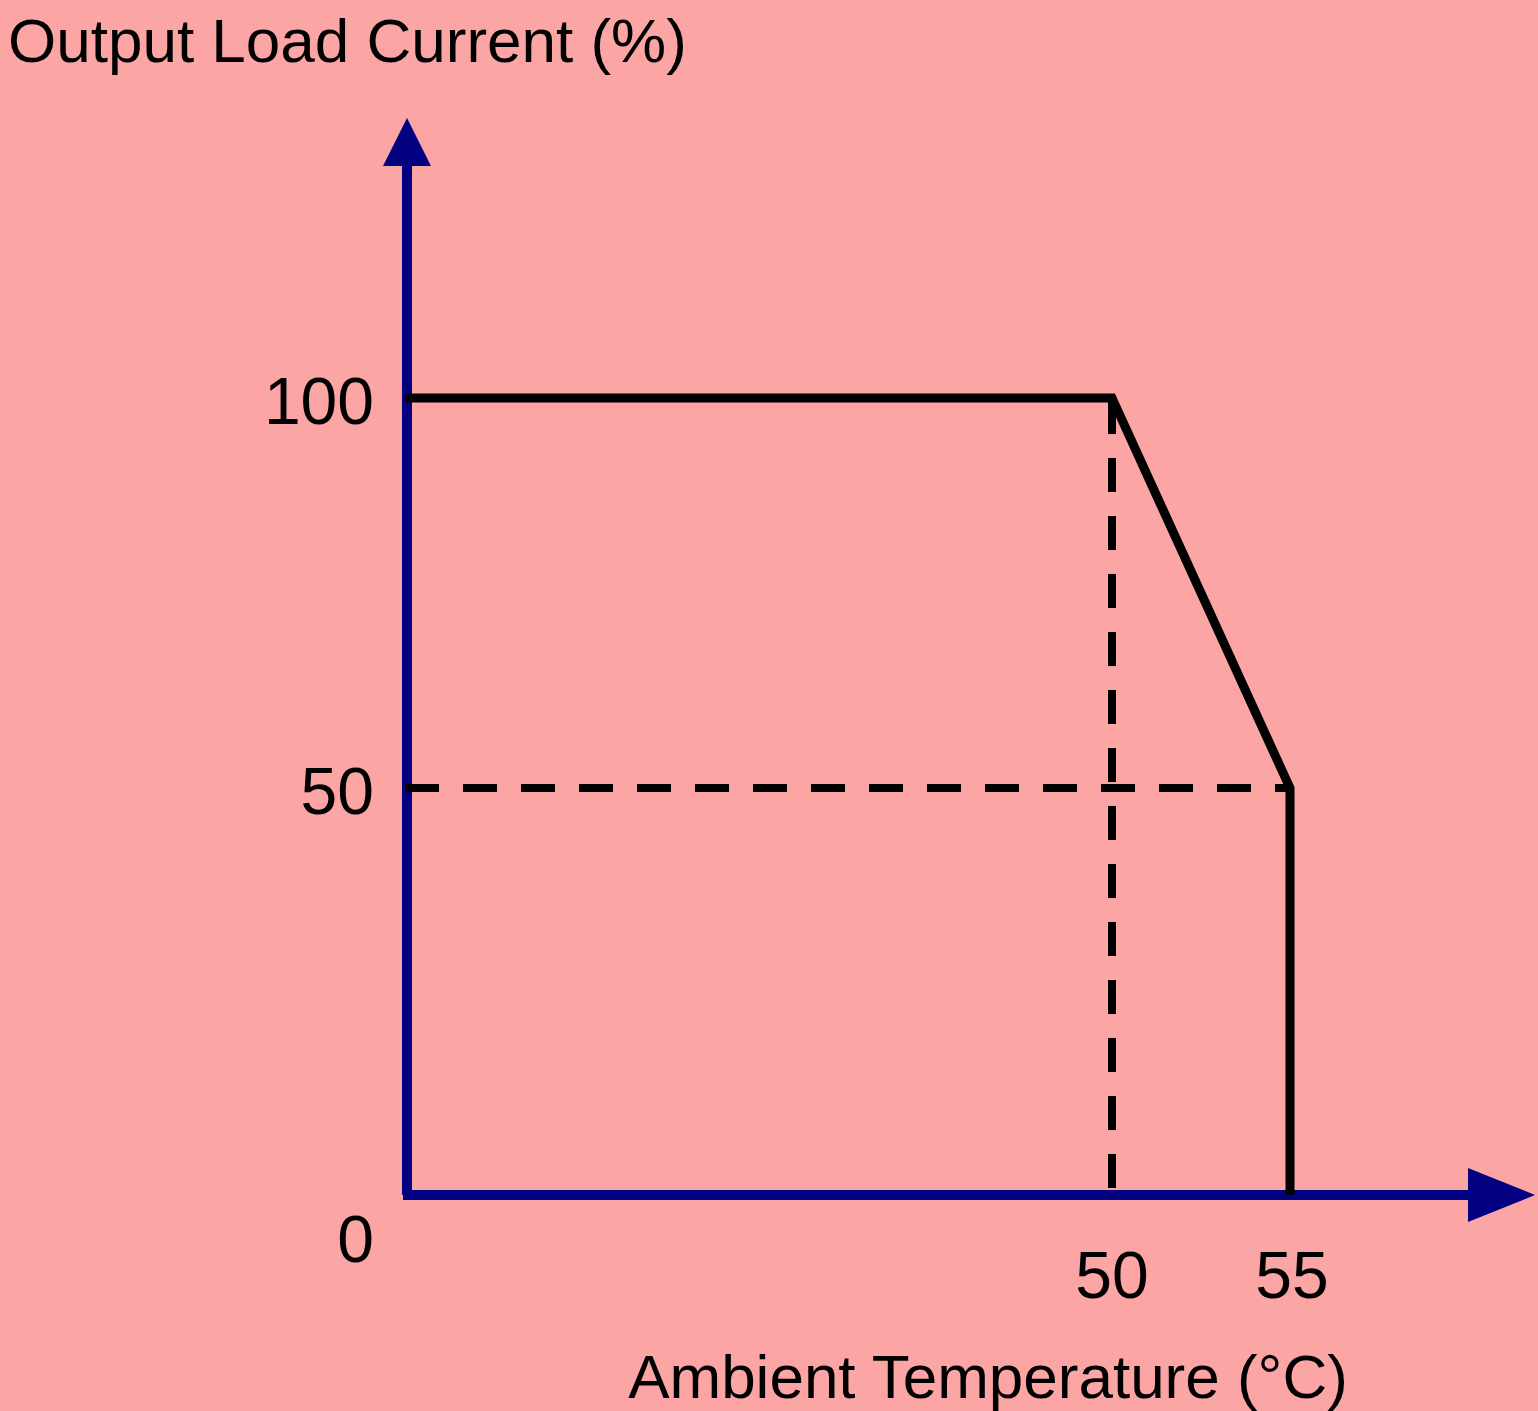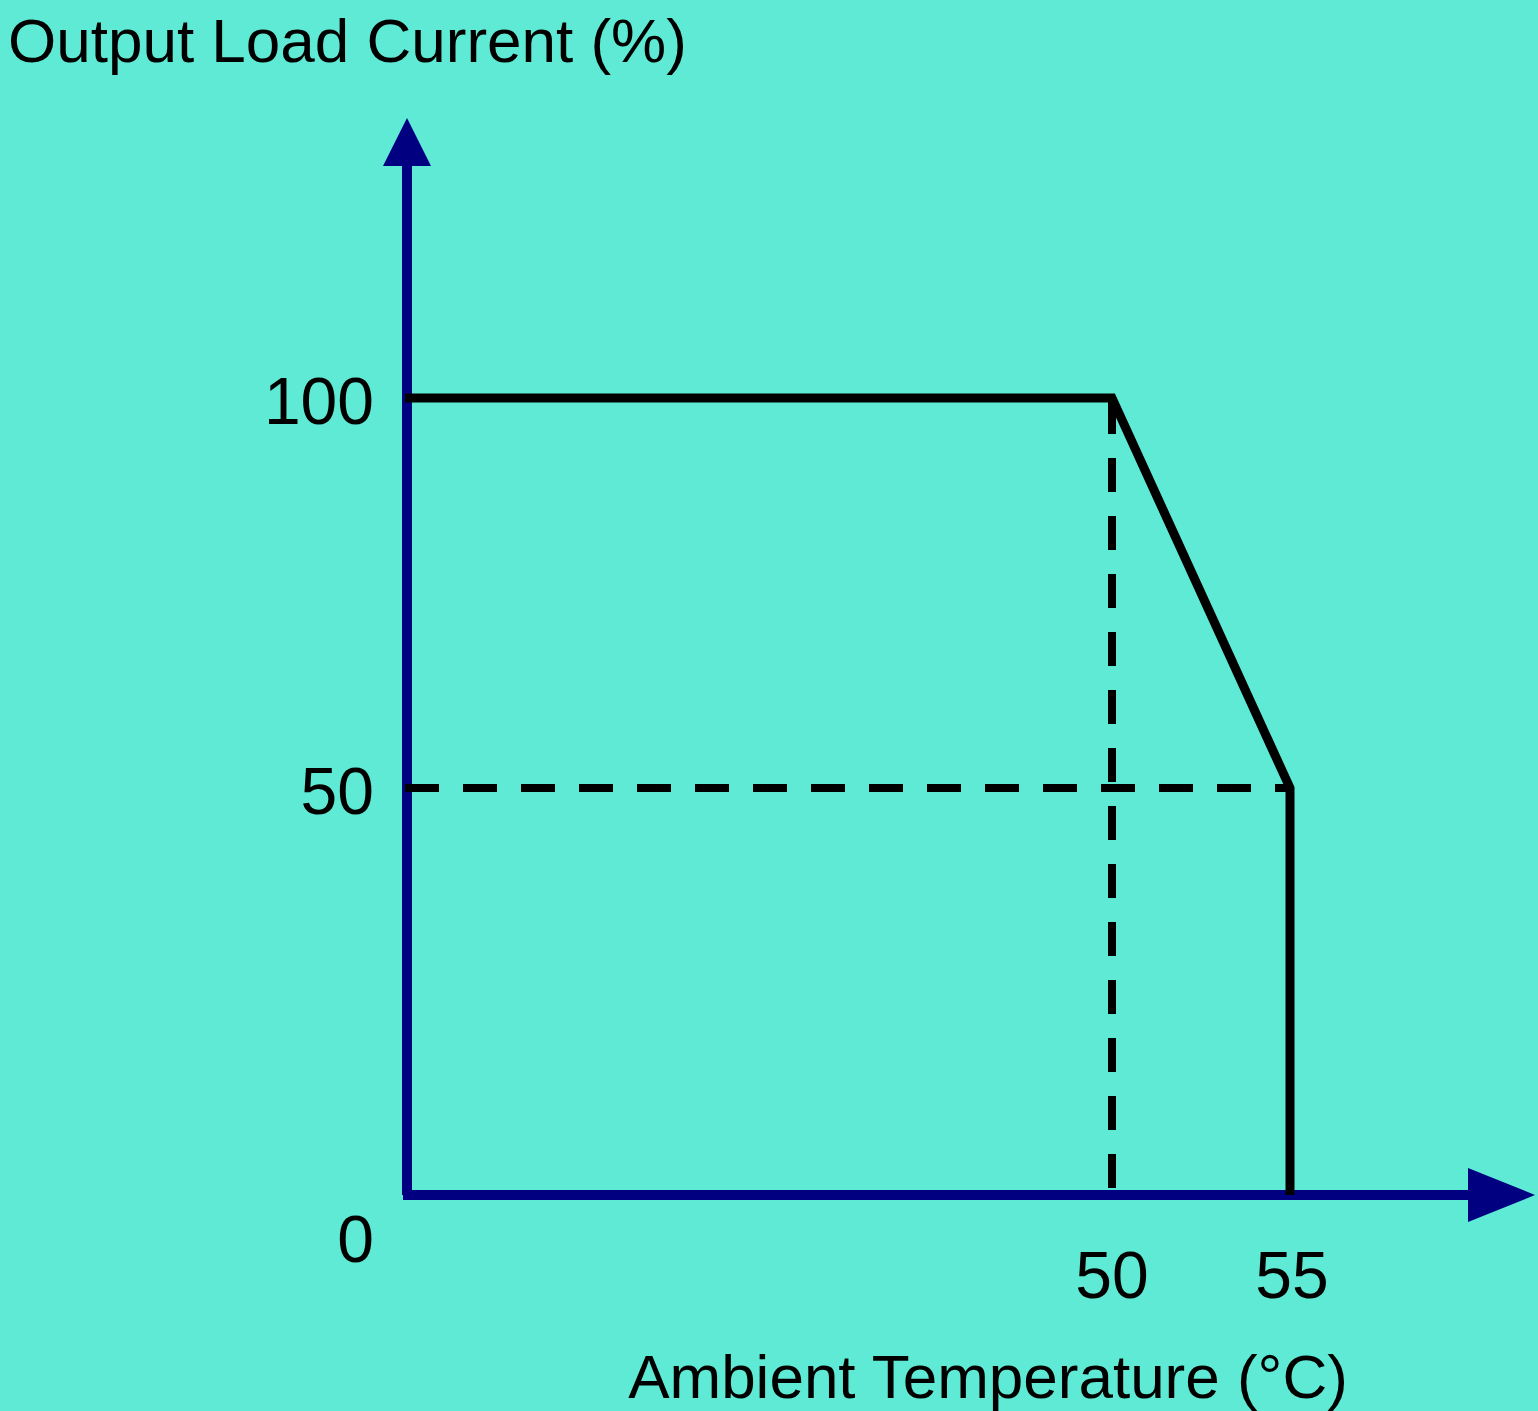--- a/index.html
+++ b/index.html
@@ -8,21 +8,21 @@
     background: #ffffff;
   }
   body {
     font-family: "Liberation Sans", sans-serif;
     color: #000000;
   }
   #page {
     position: relative;
     width: 1538px;
     height: 1411px;
-    background: #5eead4;
+    background: #fca5a5;
     overflow: hidden;
   }
   #chart-svg {
     position: absolute;
     left: 0;
     top: 0;
     width: 1538px;
     height: 1411px;
     display: block;
   }

